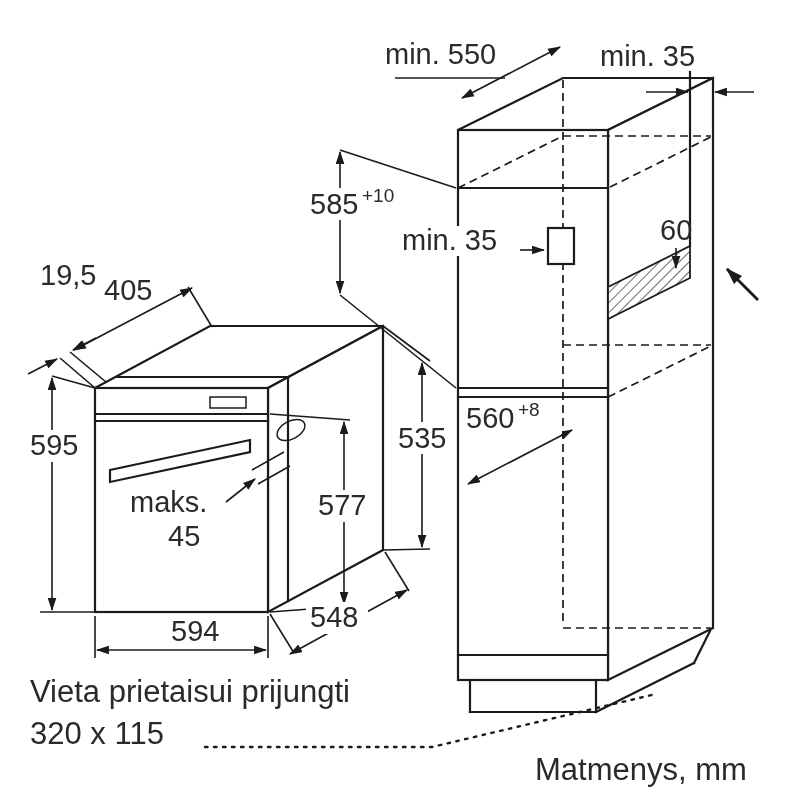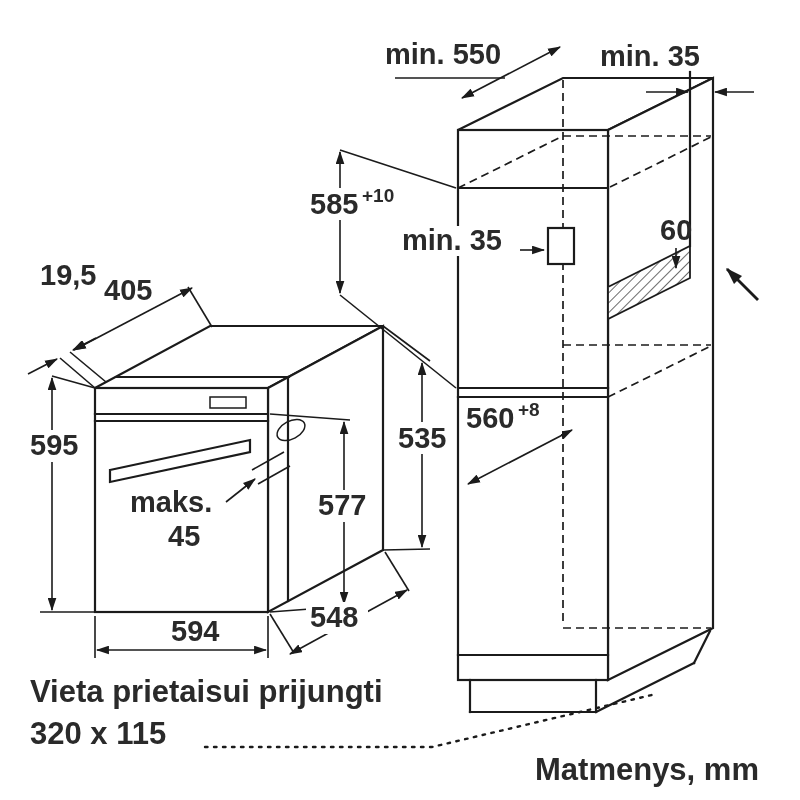--- a/index.html
+++ b/index.html
@@ -8,21 +8,20 @@
     background: #ffffff;
     width: 800px;
     height: 800px;
     overflow: hidden;
   }
   .stage {
     position: relative;
     width: 800px;
     height: 800px;
     background: #ffffff;
-    font-weight: bold;
   }
   svg { display: block; }
   .face { fill: #ffffff; stroke: #1b1b1b; stroke-width: 2.2; stroke-linejoin: miter; }
   .obj  { stroke: #1b1b1b; stroke-width: 2.2; fill: none; stroke-linecap: square; }
   .thin { stroke: #1b1b1b; stroke-width: 1.5; fill: none; }
   .dash { stroke: #1b1b1b; stroke-width: 1.7; fill: none; stroke-dasharray: 8 5; }
   .dim  { stroke: #1b1b1b; stroke-width: 1.6; fill: none; }
   .dot  { stroke: #1b1b1b; stroke-width: 2.4; fill: none; stroke-dasharray: 2.5 6.5; stroke-linecap: round; }
   .thick{ stroke: #1b1b1b; stroke-width: 2.8; fill: none; }
   .bgr  { fill: #ffffff; stroke: none; }

